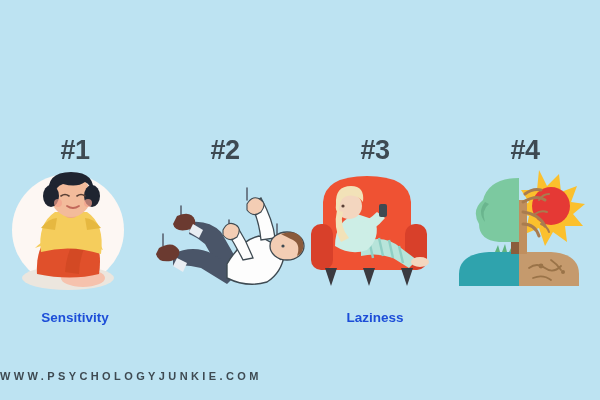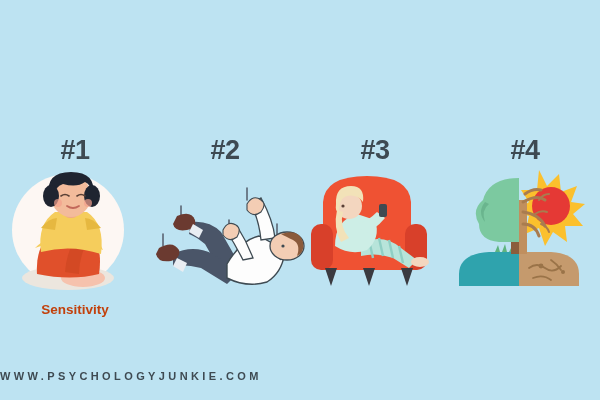--- a/index.html
+++ b/index.html
@@ -74,24 +74,24 @@
     line-height: 28px;
     height: 30px;
   }
   .art {
     position: relative;
     width: 140px;
     height: 128px;
     margin-top: 2px;
   }
   .caption {
-    margin-top: 6px;
+    margin-top: 14px;
     font-size: 13.5px;
     font-weight: 700;
-    color: #c2410c;
+    color: #1d4ed8;
     text-align: center;
     line-height: 16px;
     width: 130px;
   }
 
   
   .footer {
     position: absolute;
     left: 0; top: 370px;
     width: 600px;
@@ -221,20 +221,21 @@
           <path d="M54 56 Q64 52 72 44 L80 50 Q70 62 58 66 Z" fill="#cdeee6"></path>
           <rect x="74" y="36" width="8" height="13" rx="2" fill="#3e4a52"></rect>
 
           <circle cx="44" cy="38" r="13" fill="#f3d6bf"></circle>
 
           <path d="M31 36 Q30 18 46 18 Q60 18 58 34 Q52 26 42 28 Q34 30 34 44 Q30 44 31 36 Z" fill="#f2e2b8"></path>
           <path d="M32 42 Q28 60 36 74 L44 70 Q34 58 38 44 Z" fill="#f2e2b8"></path>
           <circle cx="38" cy="38" r="1.6" fill="#5a4036"></circle>
         </svg>
       </div>
+      <div class="caption">Laziness</div>
     </div>
 
     <div class="item">
       <div class="item-number">#4</div>
       <div class="art">
         <svg viewBox="0 0 130 128" width="130" height="128">
 
           <g>
             <path d="M84 2 L92 18 L104 6 L106 24 L122 18 L116 34 L130 36 L118 46 L128 58 L110 58 L112 74 L98 64 L90 78 L84 60 L70 66 L74 48 L60 44 L74 34 L66 22 L82 22 Z" fill="#fbc02d"></path>
             <circle cx="96" cy="38" r="19" fill="#e53935"></circle>

